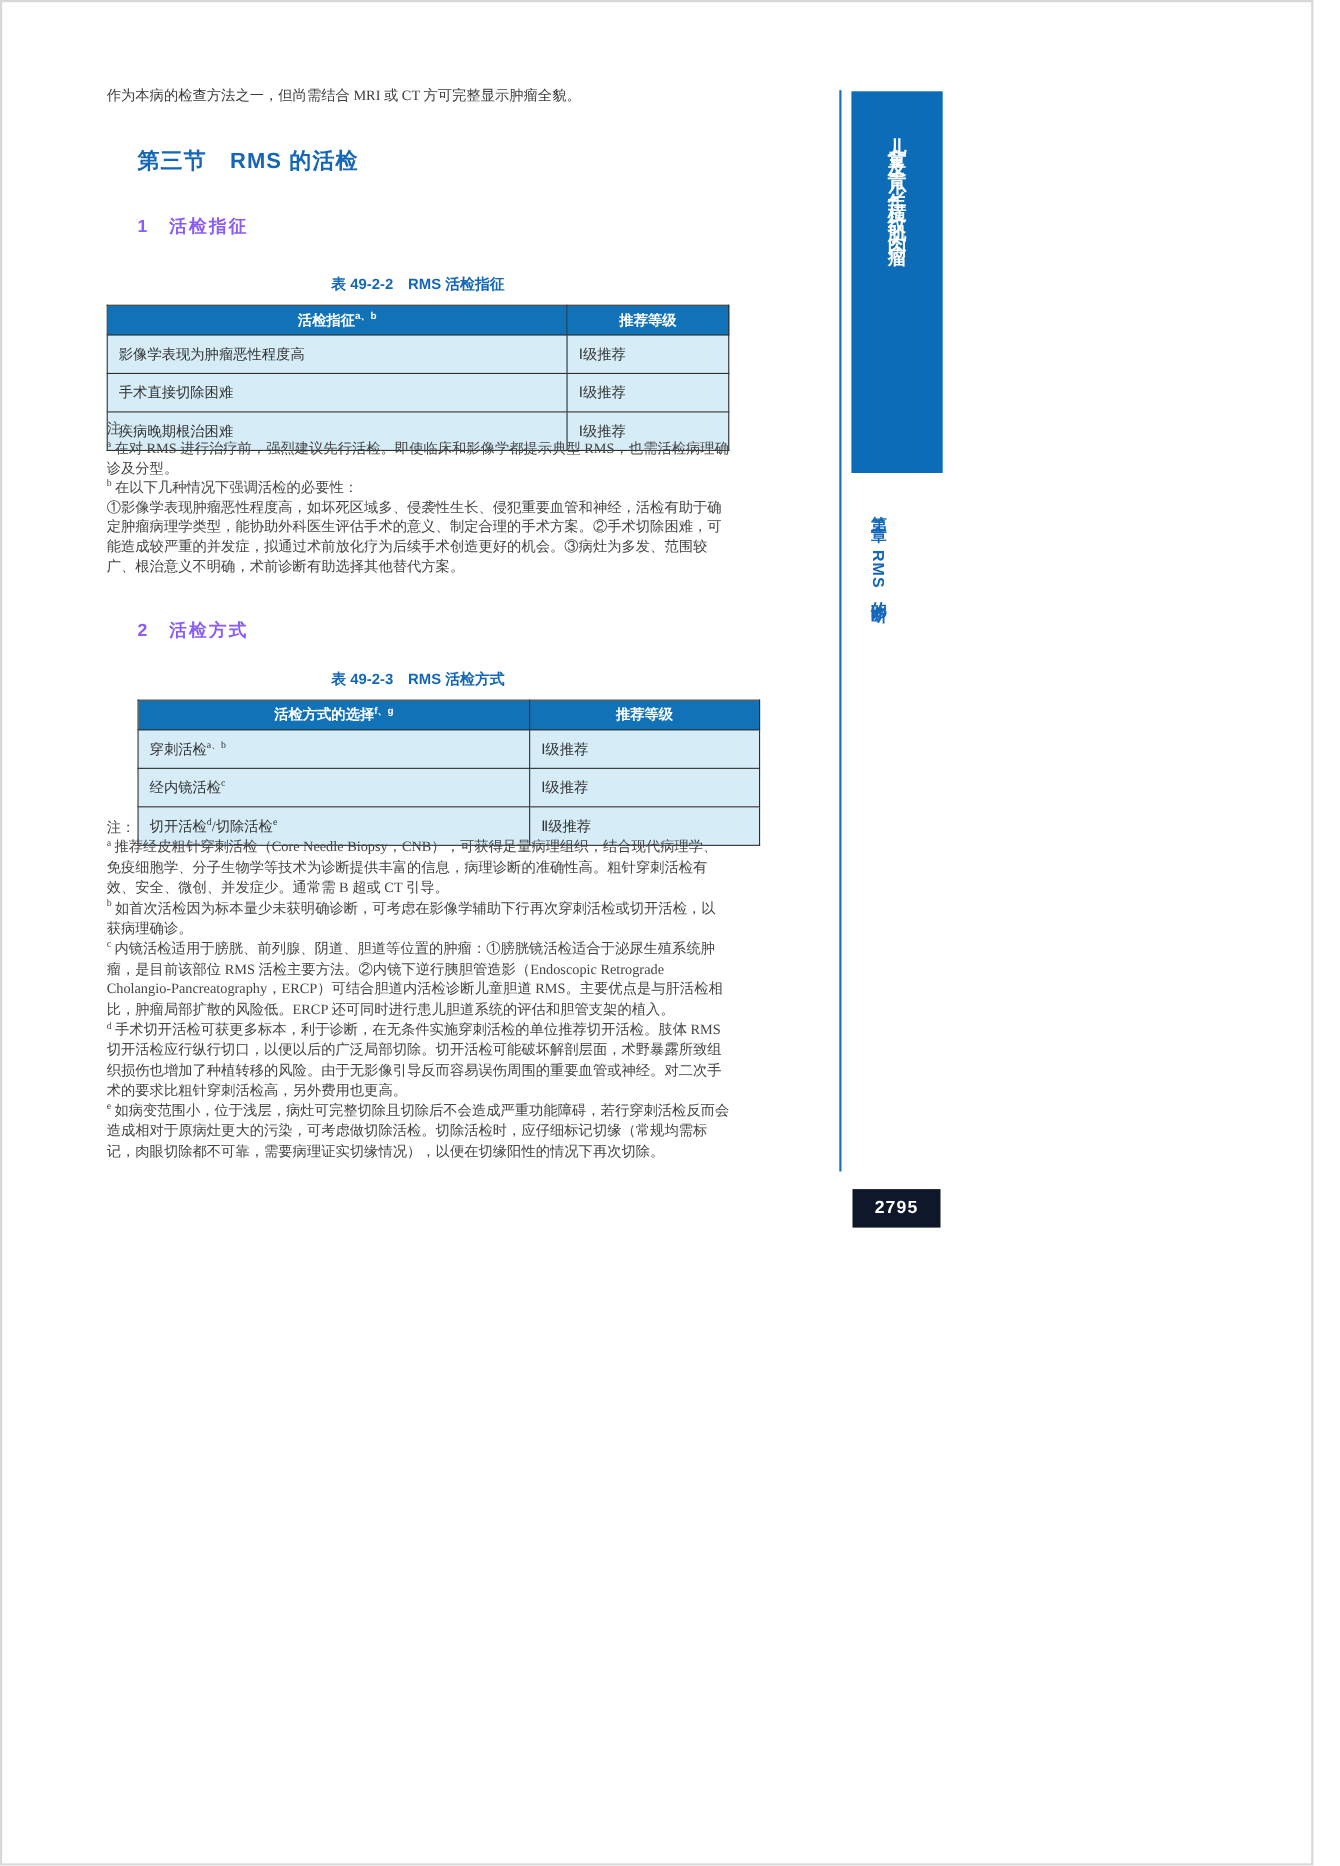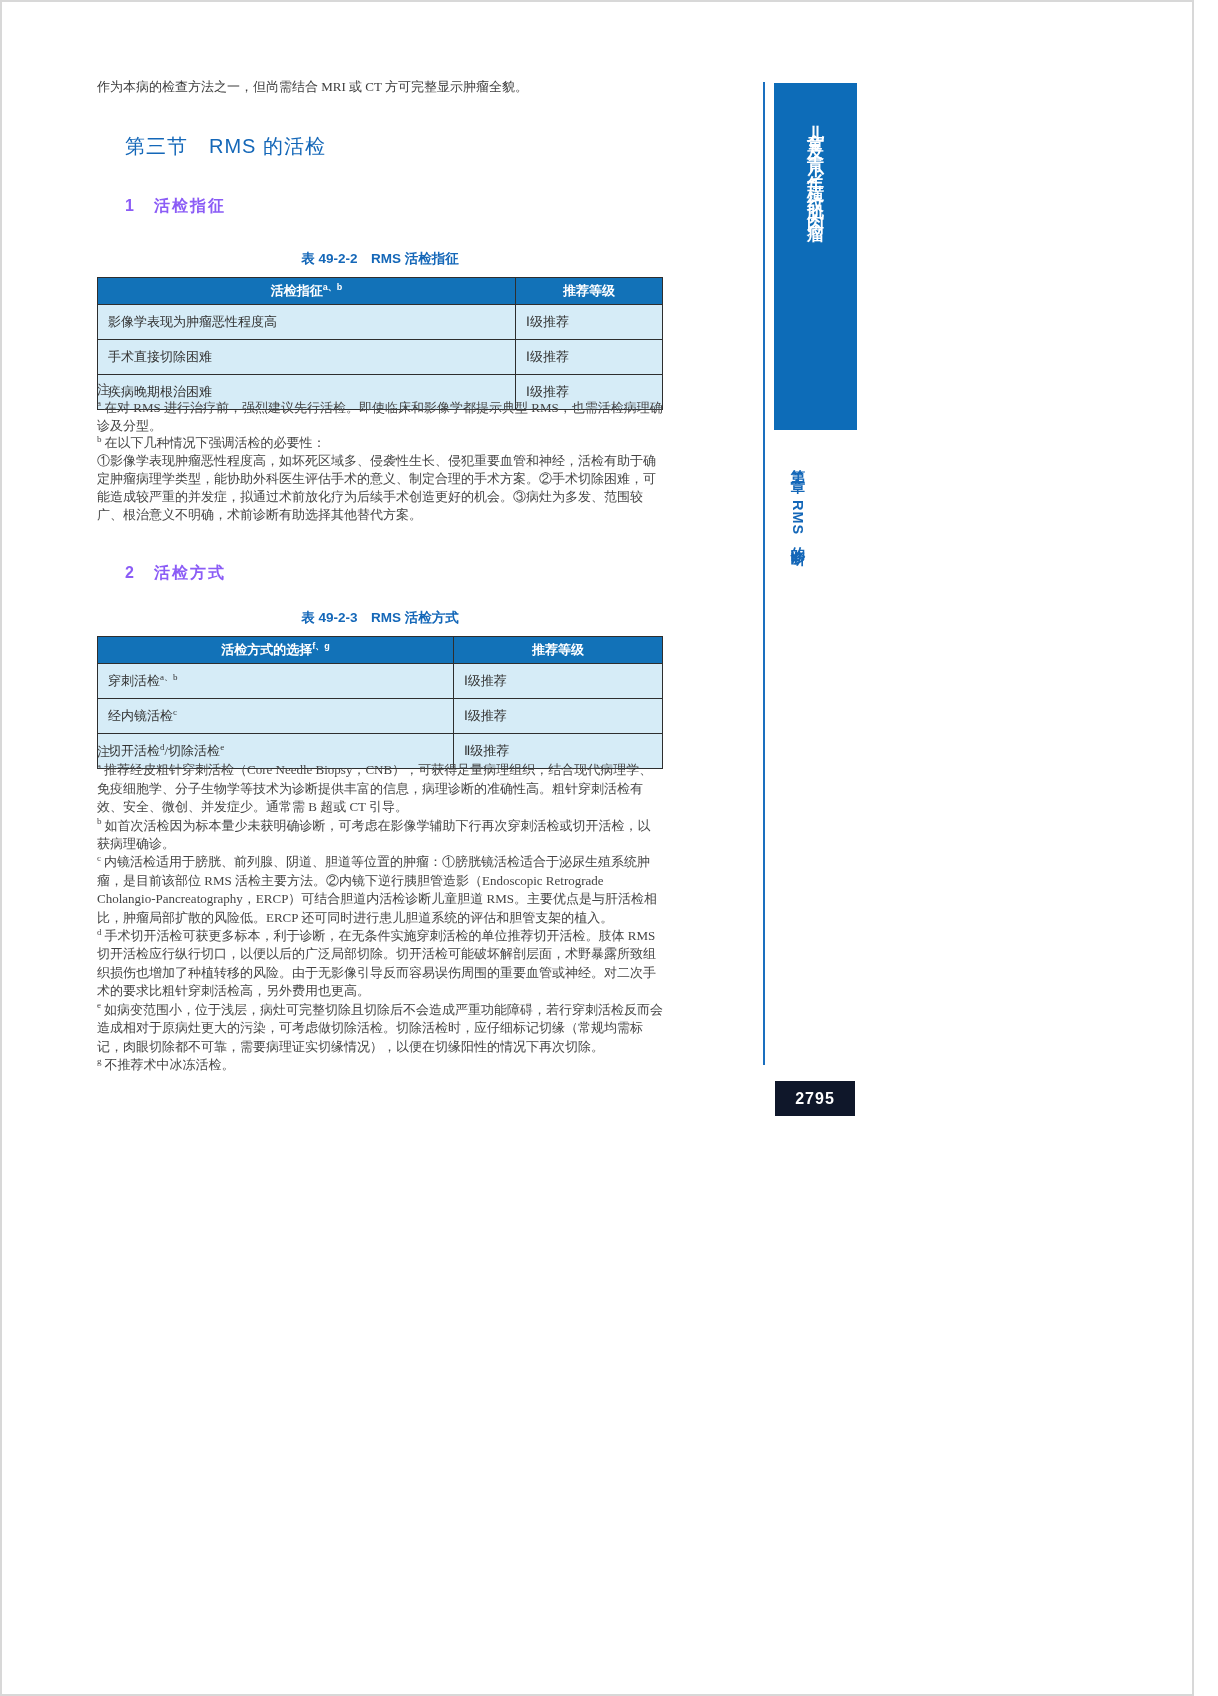--- a/index.html
+++ b/index.html
@@ -13,40 +13,40 @@
     font-family:"Liberation Serif", serif;
     color:#3c3c3c;
   }
   .content-col{position:absolute;left:95px;top:0;width:566px;}
   .block{position:absolute;left:0;width:566px;}
 
   .intro{top:76px;font-size:13px;line-height:18px;margin:0;}
   .section-title{
     top:131px;left:28px;margin:0;
     font-family:"Liberation Sans", sans-serif;
-    font-size:20px;font-weight:normal;color:#1467b8;letter-spacing:1px;
+    font-size:20px;font-weight:bold;color:#1467b8;letter-spacing:1px;
   }
   .subsection{
     margin:0;left:28px;
     font-family:"Liberation Sans", sans-serif;
     font-size:16px;font-weight:bold;color:#8b5cf6;letter-spacing:2px;
   }
   .sub1{top:194px;}
   .sub2{top:561px;}
   .table-caption{
     text-align:center;
     font-family:"Liberation Sans", sans-serif;
     font-size:13.5px;font-weight:bold;color:#1467b8;
   }
   .cap1{top:248px;}
   .cap2{top:607px;}
 
   table.data-table{width:566px;border-collapse:collapse;}
   .tbl1{top:275px;}
-  .tbl2{top:634px;}
+  .tbl2{top:634px;margin-left:28px;}
   .data-table th{
     background:#1272b8;color:#ffffff;
     font-family:"Liberation Sans", sans-serif;
     font-size:13px;font-weight:bold;
     padding:4px 6px;text-align:center;
     border:1px solid #2e2e2e;
   }
   .data-table td{
     background:#d6ecf7;color:#333333;
     font-size:13px;line-height:16px;
@@ -173,21 +173,20 @@
       </tbody>
     </table>
 
     <div class="block notes notes2">
       <div class="note-label">注：</div>
       <p class="note-item"><sup class="note-sup">a</sup><span>推荐经皮粗针穿刺活检（Core Needle Biopsy，CNB），可获得足量病理组织，结合现代病理学、免疫细胞学、分子生物学等技术为诊断提供丰富的信息，病理诊断的准确性高。粗针穿刺活检有效、安全、微创、并发症少。通常需 B 超或 CT 引导。</span></p>
       <p class="note-item"><sup class="note-sup">b</sup><span>如首次活检因为标本量少未获明确诊断，可考虑在影像学辅助下行再次穿刺活检或切开活检，以获病理确诊。</span></p>
       <p class="note-item"><sup class="note-sup">c</sup><span>内镜活检适用于膀胱、前列腺、阴道、胆道等位置的肿瘤：①膀胱镜活检适合于泌尿生殖系统肿瘤，是目前该部位 RMS 活检主要方法。②内镜下逆行胰胆管造影（Endoscopic Retrograde Cholangio-Pancreatography，ERCP）可结合胆道内活检诊断儿童胆道 RMS。主要优点是与肝活检相比，肿瘤局部扩散的风险低。ERCP 还可同时进行患儿胆道系统的评估和胆管支架的植入。</span></p>
       <p class="note-item"><sup class="note-sup">d</sup><span>手术切开活检可获更多标本，利于诊断，在无条件实施穿刺活检的单位推荐切开活检。肢体 RMS 切开活检应行纵行切口，以便以后的广泛局部切除。切开活检可能破坏解剖层面，术野暴露所致组织损伤也增加了种植转移的风险。由于无影像引导反而容易误伤周围的重要血管或神经。对二次手术的要求比粗针穿刺活检高，另外费用也更高。</span></p>
       <p class="note-item"><sup class="note-sup">e</sup><span>如病变范围小，位于浅层，病灶可完整切除且切除后不会造成严重功能障碍，若行穿刺活检反而会造成相对于原病灶更大的污染，可考虑做切除活检。切除活检时，应仔细标记切缘（常规均需标记，肉眼切除都不可靠，需要病理证实切缘情况），以便在切缘阳性的情况下再次切除。</span></p>
-      <p class="note-item"><sup class="note-sup">g</sup><span>不推荐术中冰冻活检。</span></p>
     </div>
 
   </div>
 
   <div class="divider-line"></div>
 
   <aside>
     <div class="title-tab">
       <span class="v-book-title">儿童及青少年横纹肌肉瘤</span>
     </div>

